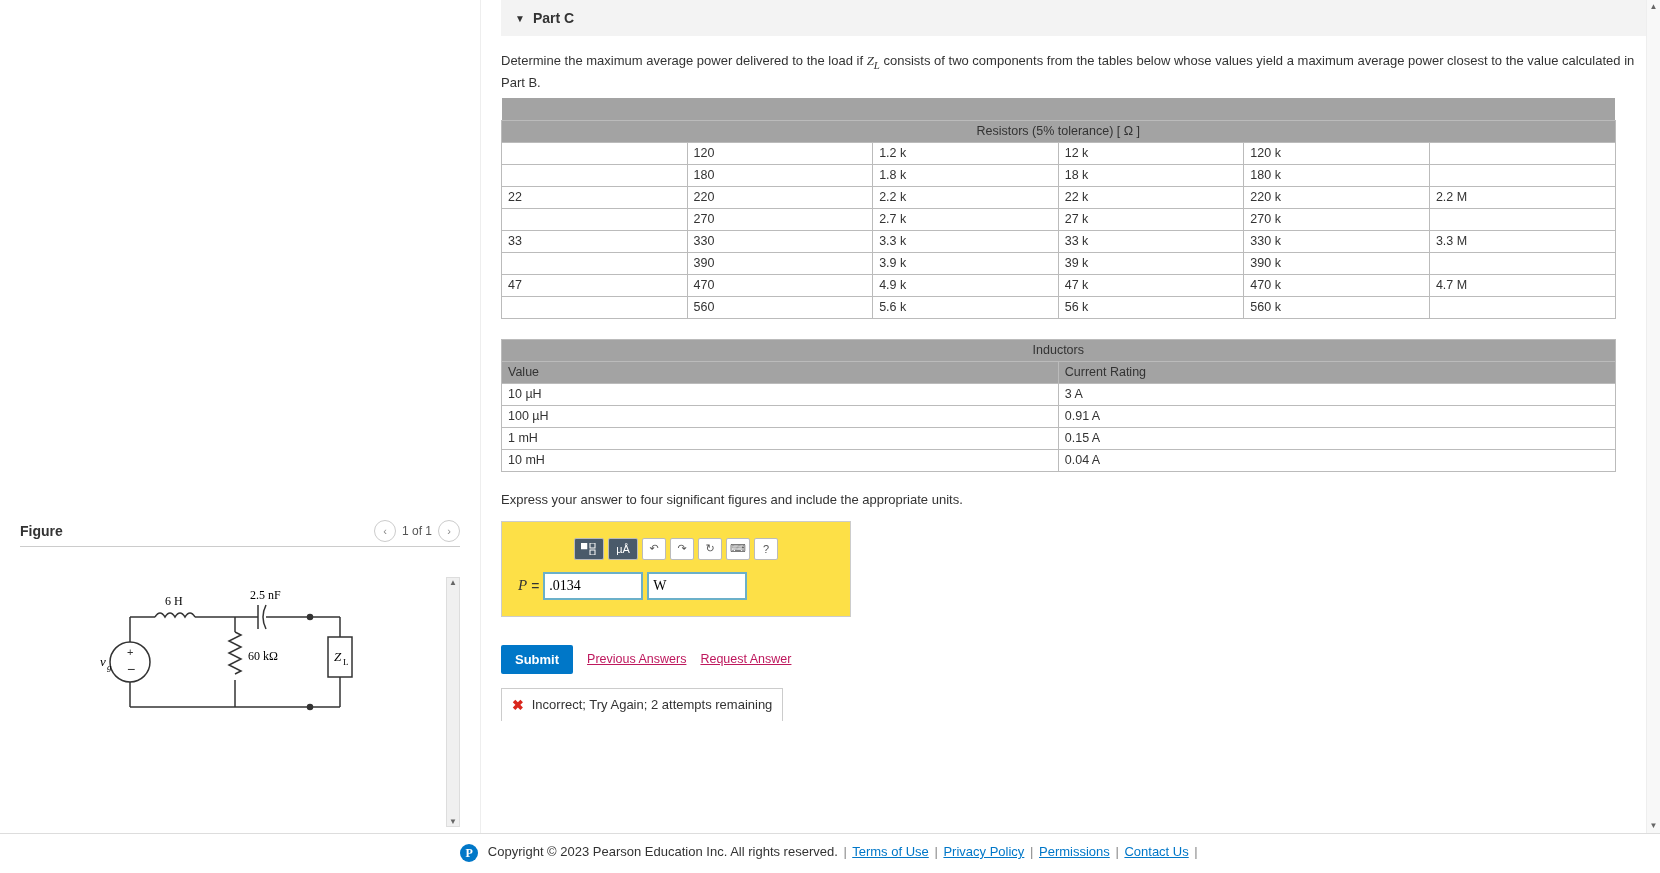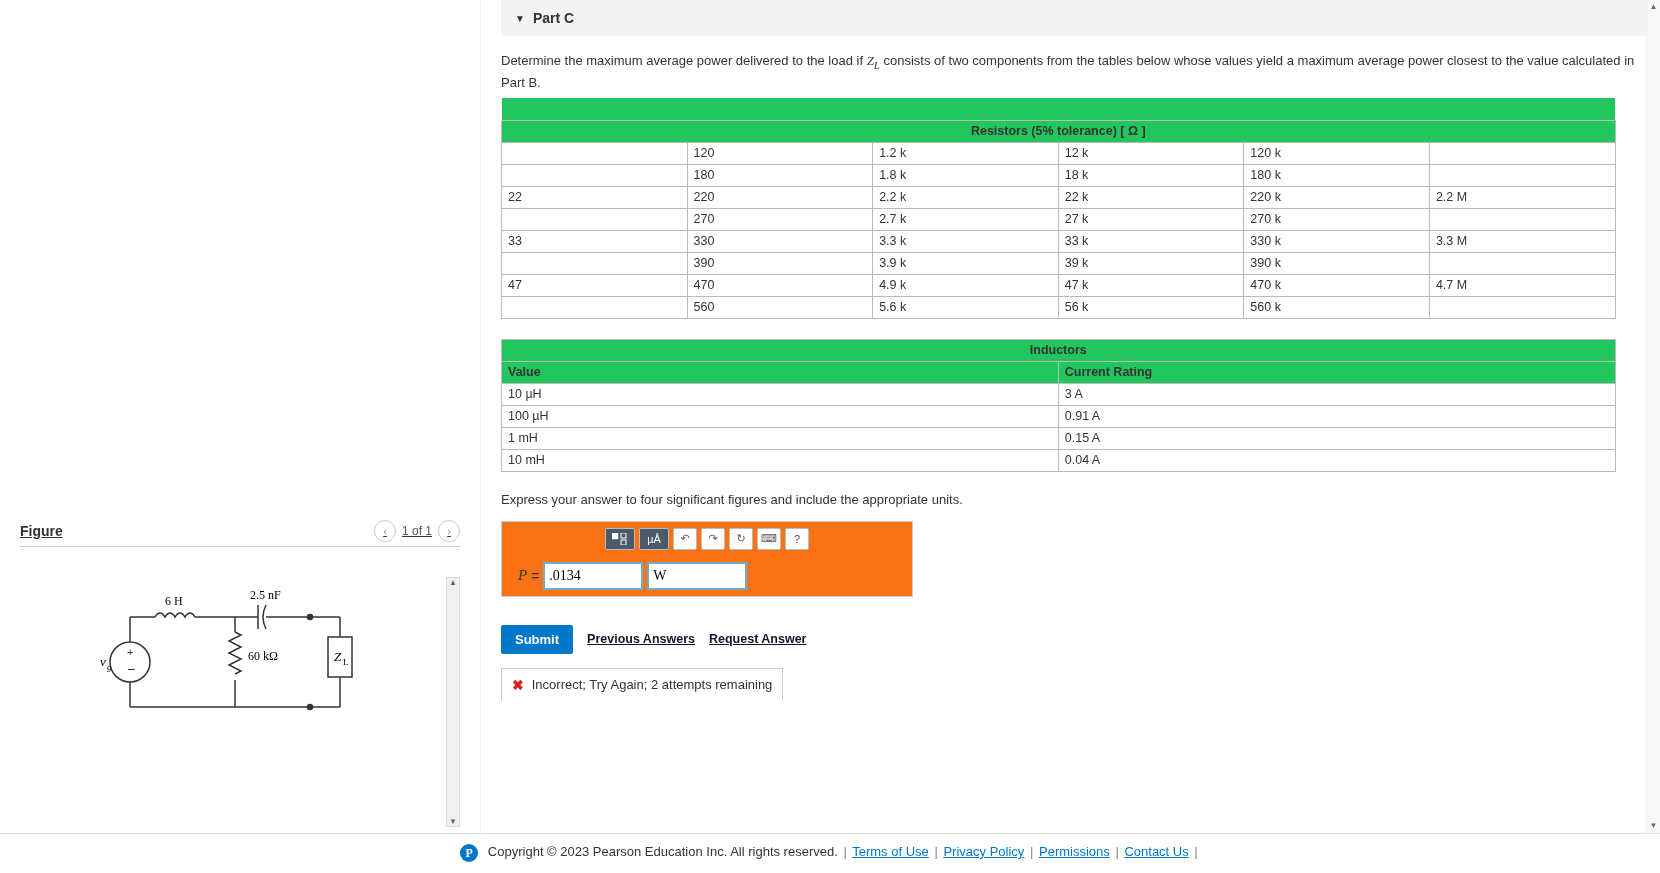--- a/index.html
+++ b/index.html
@@ -1,49 +1,49 @@
 <!DOCTYPE html>
 <html><head>
 <meta charset="utf-8">
 <style>
 * { box-sizing: border-box; margin: 0; padding: 0; }
 body { font-family: Arial, Helvetica, sans-serif; font-size: 13px; color: #333; background: #fff; }
 .container { display: flex; height: 833px; }
-.left-pane { width: 480px; padding: 10px 20px; position: relative; text-decoration: underline; }
+.left-pane { width: 480px; padding: 10px 20px; position: relative; }
 .right-pane { flex: 1; padding: 0 10px 0 20px; overflow-y: auto; border-left: 1px solid #eee; position: relative; }
 .scroll-track-r { position:absolute; right:0; top:0; bottom:0; width:14px; background:#f8f8f8; border-left:1px solid #eee;}
 .scroll-arrow { position:absolute; left:0; right:0; height:14px; text-align:center; font-size:8px; color:#666; line-height:14px;}
 .figure-header { display: flex; justify-content: space-between; align-items: center; border-bottom: 1px solid #ccc; padding-bottom: 4px; margin-top: 510px;}
 .figure-title { font-weight: bold; font-size: 14px; }
 .fig-nav { display: flex; align-items: center; gap: 6px; font-size: 12px; color: #555;}
 .nav-btn { width: 22px; height: 22px; border: 1px solid #ccc; border-radius: 50%; background: #fff; font-size: 11px; color: #888; cursor: pointer; line-height:18px; text-align:center;}
 .figure-body { margin-top: 30px; display:flex; align-items:flex-start; position:relative;}
 .figure-track { width:14px; background:#f0f0f0; border:1px solid #ddd; height:250px; position:relative; margin-left:auto;}
 .figure-track .tarrow{ position:absolute; left:0;right:0; text-align:center; font-size:8px; color:#666;}
 .part-header { background: #f3f3f3; padding: 10px 14px; margin-bottom: 15px; display:flex; align-items:center; gap:8px;}
 .collapse-arrow { font-size: 10px; }
 .part-title { font-weight: bold; font-size: 14px; }
 .prompt { margin: 0 0 6px; line-height: 1.5; }
 .sub { font-family: 'Times New Roman', serif; font-style: italic; margin-top: 9px; }
 table.data { border-collapse: collapse; width: 97%; margin-bottom: 20px; table-layout: fixed;}
 table.data th, table.data td { border: 1px solid #bbb; padding: 3px 6px; font-size: 12.5px; text-align: left; height: 22px;}
-table.data th { text-align: center; font-weight: bold; background: #22c55e;}
+table.data th { text-align: center; font-weight: normal; background: #a3a3a3;}
 .express { margin: 14px 0; }
-.answer-box { border: 1px solid #ccc; padding: 6px 16px; width: 412px; background: #f97316; position:relative;}
+.answer-box { border: 1px solid #ccc; padding: 16px 16px; width: 350px; background: #fde047; position:relative;}
 .toolbar { display: flex; gap: 4px; margin-bottom: 12px; align-items:center; justify-content:center;}
 .tb-btn { width: 24px; height: 22px; border: 1px solid #bbb; background: #fff; font-size: 11px; cursor: pointer; display:flex; align-items:center; justify-content:center; color:#555; border-radius:2px;}
 .tb-btn.dark{ background:#4a5a6a; color:#fff; width:30px;}
 .answer-line { display: flex; align-items: center; gap: 4px; }
 .answer-line .lbl { font-style: italic; font-family: 'Times New Roman', serif; font-size: 15px;}
 .answer-line .eq { font-size: 14px; }
 .val-input { width: 100px; height: 28px; border: 2px solid #6bb0c9; padding: 2px 4px; font-size: 14px; font-family:'Times New Roman',serif;}
 .unit-input { width: 100px; height: 28px; border: 2px solid #6bb0c9; padding: 2px 4px; font-size: 14px; font-family:'Times New Roman',serif;}
 .submit-row { margin-top: 28px; display: flex; align-items: center; gap: 14px;}
 .submit-btn { background: #0077c8; color:#fff; border:none; padding: 7px 14px; font-size: 13px; font-weight: bold; cursor:pointer; border-radius:2px;}
-.link { color: #0f172a; font-size: 12.5px; text-decoration: underline; cursor: pointer; font-weight:bold;}
+.link { color: #be185d; font-size: 12.5px; text-decoration: underline; cursor: pointer; font-weight:normal;}
 .feedback { border: 1px solid #ccc; border-bottom:none; padding: 8px 10px; margin-top: 14px; display: flex; align-items: center; gap: 8px; width:fit-content;}
 .feedback .x { color: #d9261c; font-weight: bold; font-size: 14px;}
 .footer { border-top: 1px solid #ddd; padding: 10px 4px; text-align: center; font-size: 13px; color: #333; background:#fff;}
 .footer a { color: #0077c8; text-decoration: underline; }
 .footer-sep { color:#888; margin: 0 2px;}
 .plogo { display:inline-block; width:18px; height:18px; background:#0077c8; color:#fff; border-radius:50%; font-weight:bold; font-size:12px; text-align:center; line-height:18px; font-family:Georgia,serif; vertical-align:middle; margin-right:6px;}
 .circuit-svg{ margin-left:60px;}
 </style>
 </head>
 <body>

